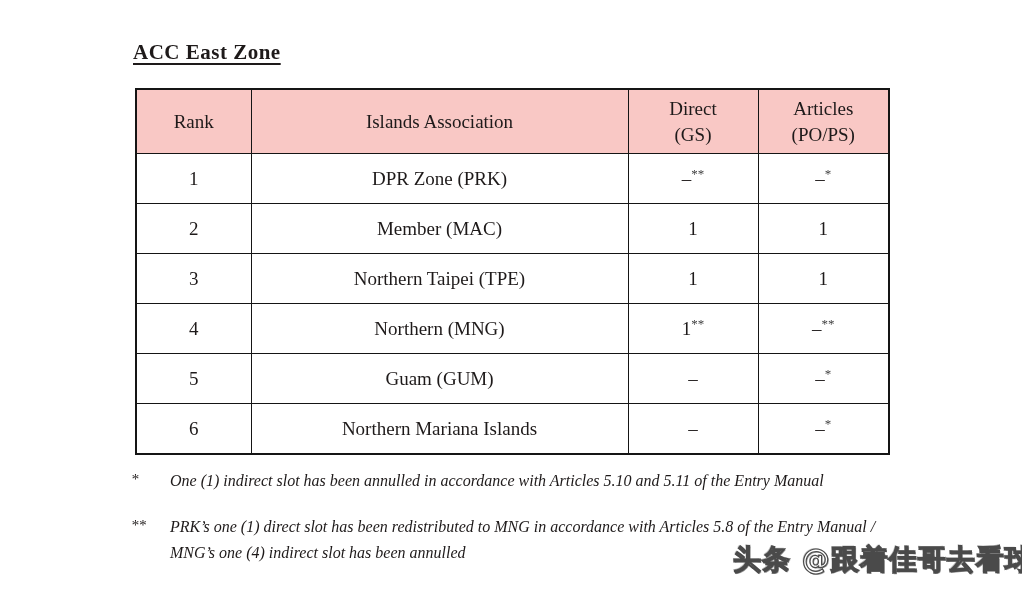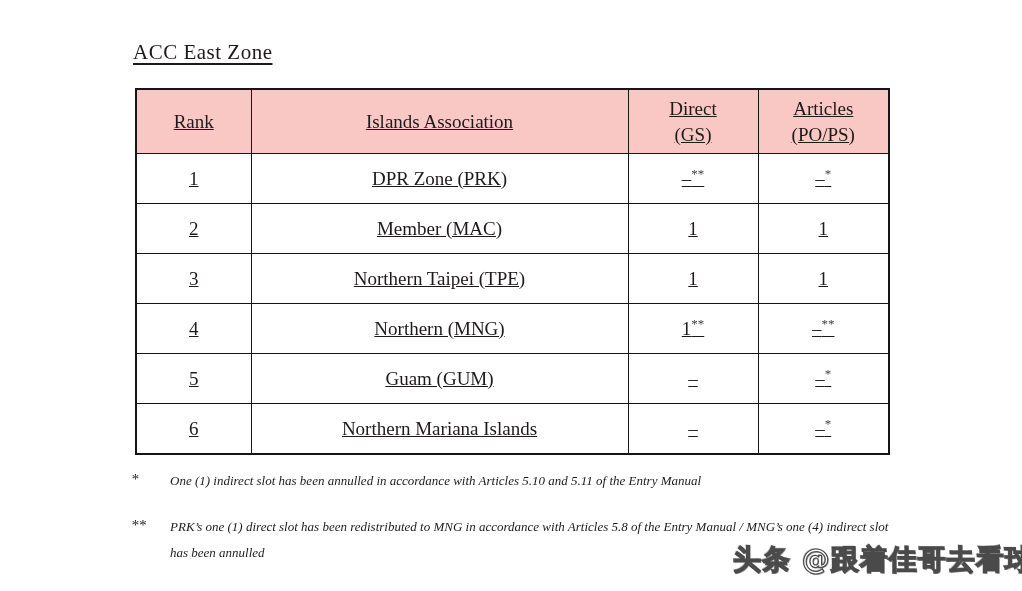--- a/index.html
+++ b/index.html
@@ -14,36 +14,35 @@
     overflow: hidden;
     font-family: "Liberation Serif", serif;
     color: var(--color-text, #1e1a1a);
   }
 
   .doc-title {
     position: absolute;
     left: 133px;
     top: 40px;
     font-size: 21px;
-    font-weight: 400;
+    font-weight: 700;
     letter-spacing: 0.5px;
     text-decoration: underline;
     text-underline-offset: 4px;
     color: var(--color-text, #1e1a1a);
   }
 
   table.zone-table {
     position: absolute;
     left: 135px;
     top: 88px;
     width: 753px;
     table-layout: fixed;
     border-collapse: collapse;
     border: 2px solid var(--color-border, #111);
-    text-decoration: underline;
   }
   table.zone-table th,
   table.zone-table td {
     border: 1px solid var(--color-border, #111);
     text-align: center;
     vertical-align: middle;
     padding: 0;
     font-size: 19px;
     font-weight: 400;
     color: var(--color-text, #1e1a1a);
@@ -81,21 +80,21 @@
     flex: 0 0 39px;
     font-size: 15px;
     font-style: italic;
     padding-top: 3px;
     color: var(--color-text, #1e1a1a);
   }
   .fn-text {
     flex: 1;
     max-width: 737px;
     font-style: italic;
-    font-size: 13px;
+    font-size: 16px;
     line-height: 26px;
     color: var(--color-text, #1e1a1a);
   }
 
   .watermark {
     position: absolute;
     left: 733px;
     top: 541px;
     z-index: 5;
     white-space: nowrap;

